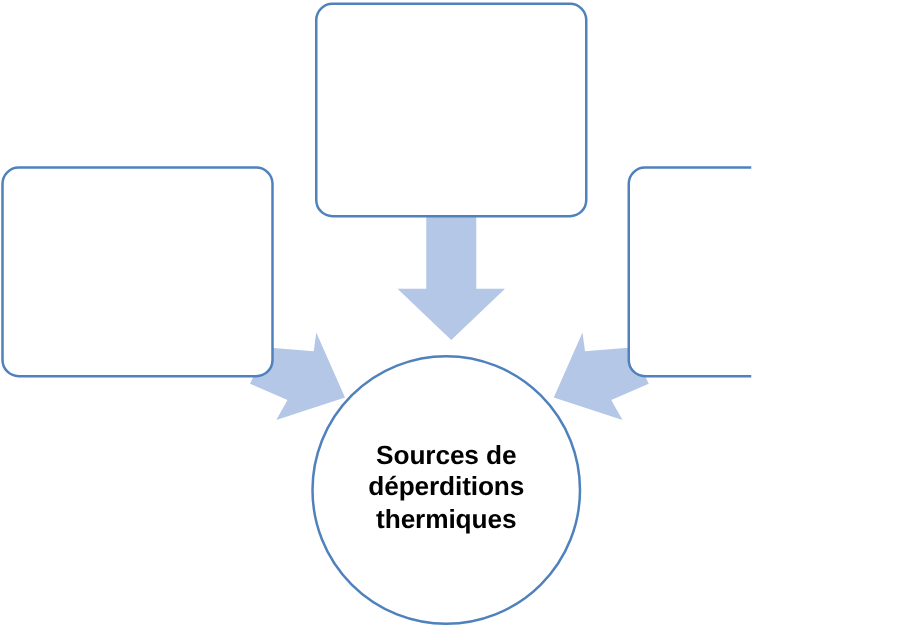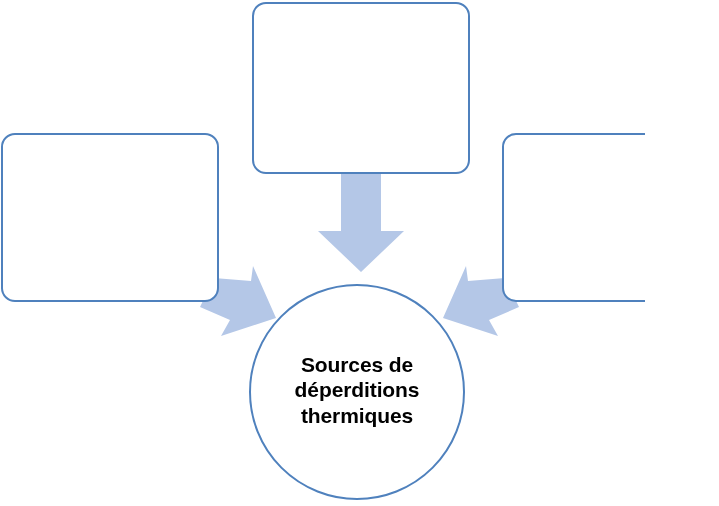--- a/index.html
+++ b/index.html
@@ -9,21 +9,20 @@
   }
   body {
     font-family: "Liberation Sans", sans-serif;
   }
   #diagram-canvas {
     position: relative;
     width: 601px;
     height: 506px;
     background: #ffffff;
     overflow: hidden;
-    padding-left: 44px;
   }
   #diagram-svg {
     position: absolute;
     left: 0;
     top: 0;
     width: 719px;
     height: 506px;
   }
   .node-box {
     position: absolute;

